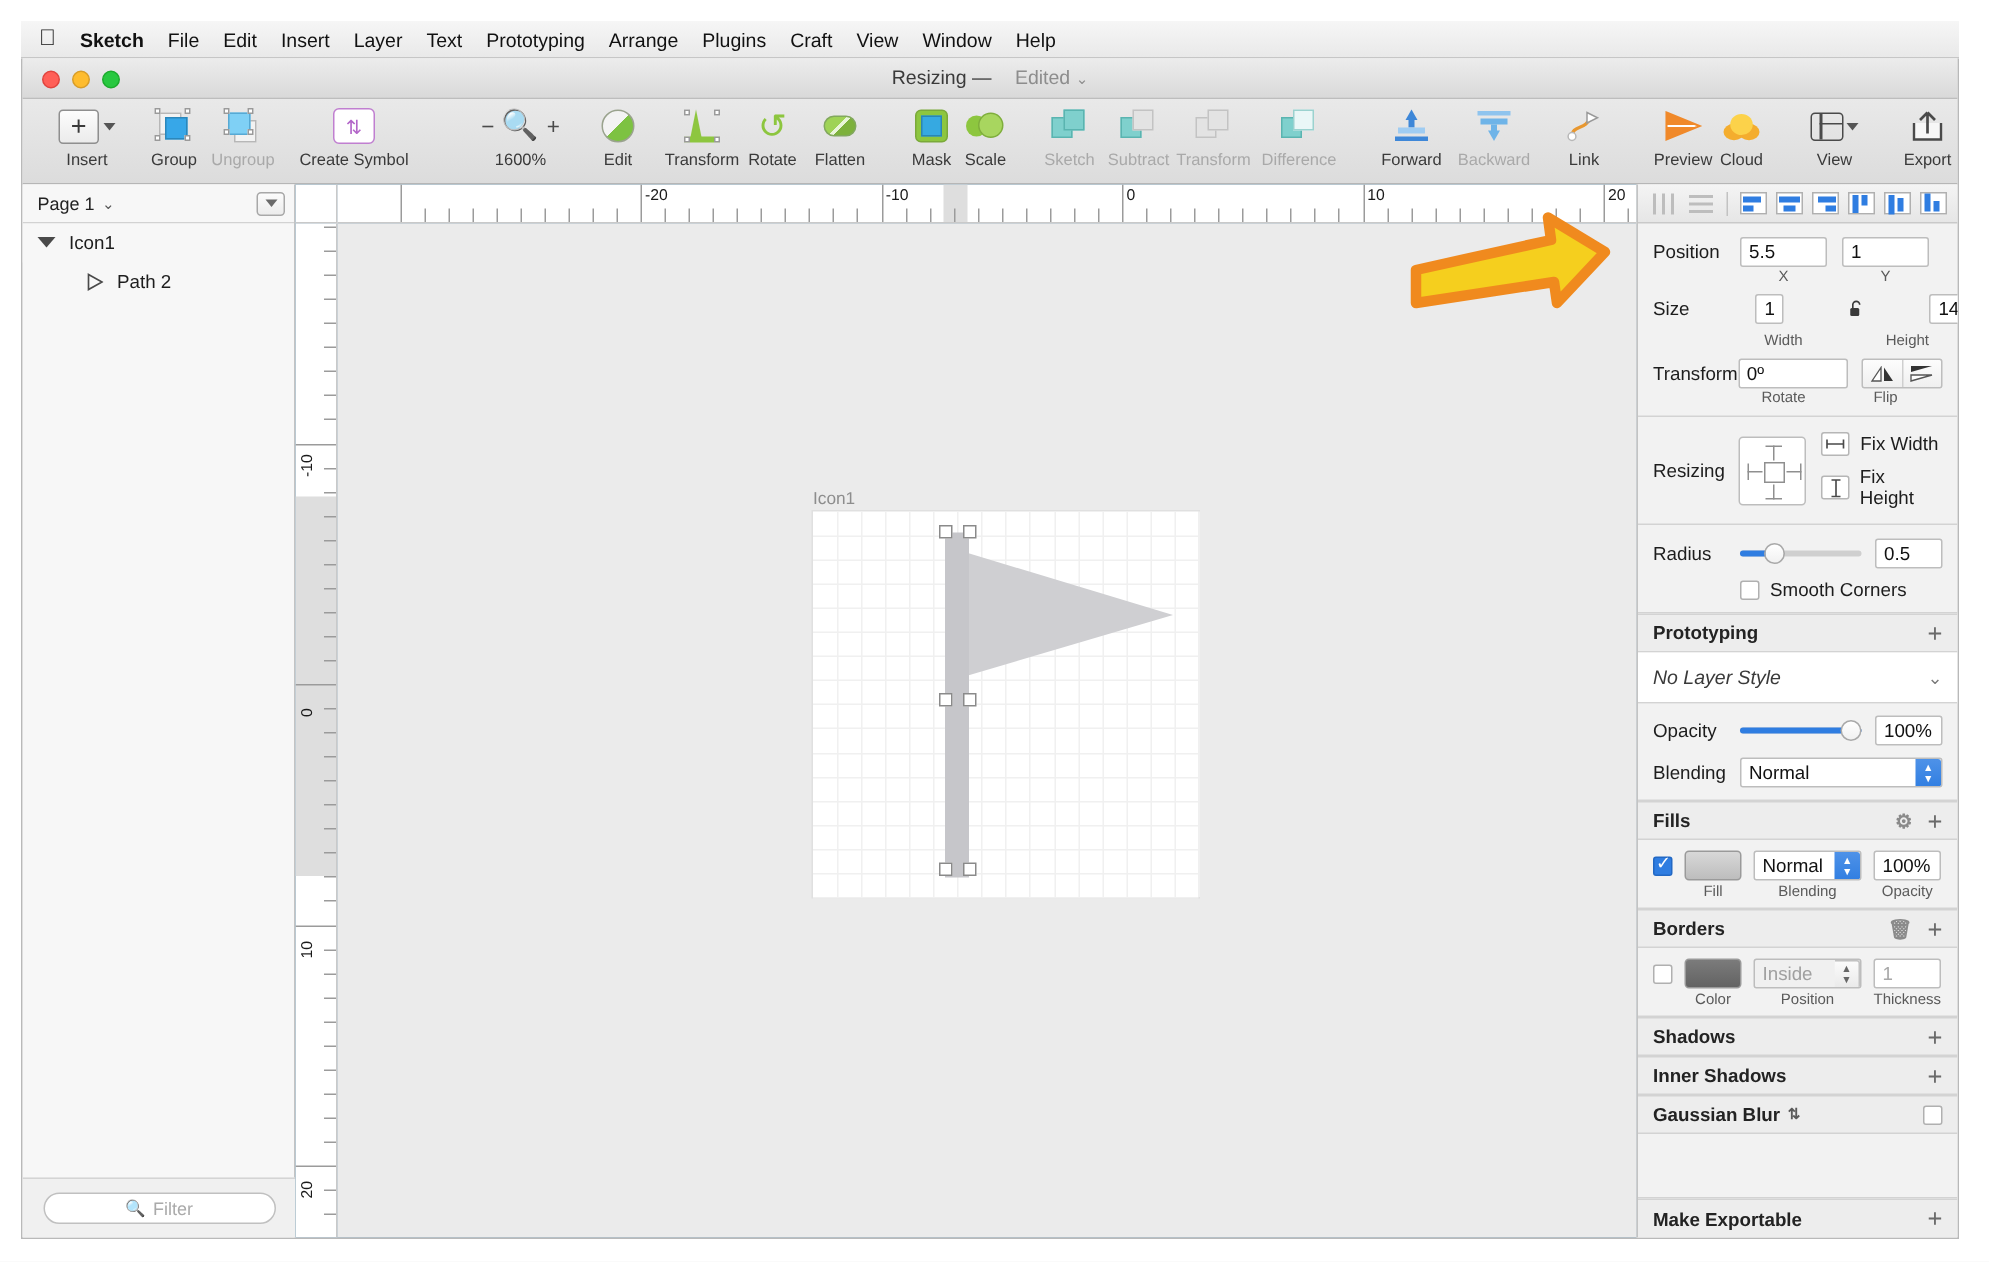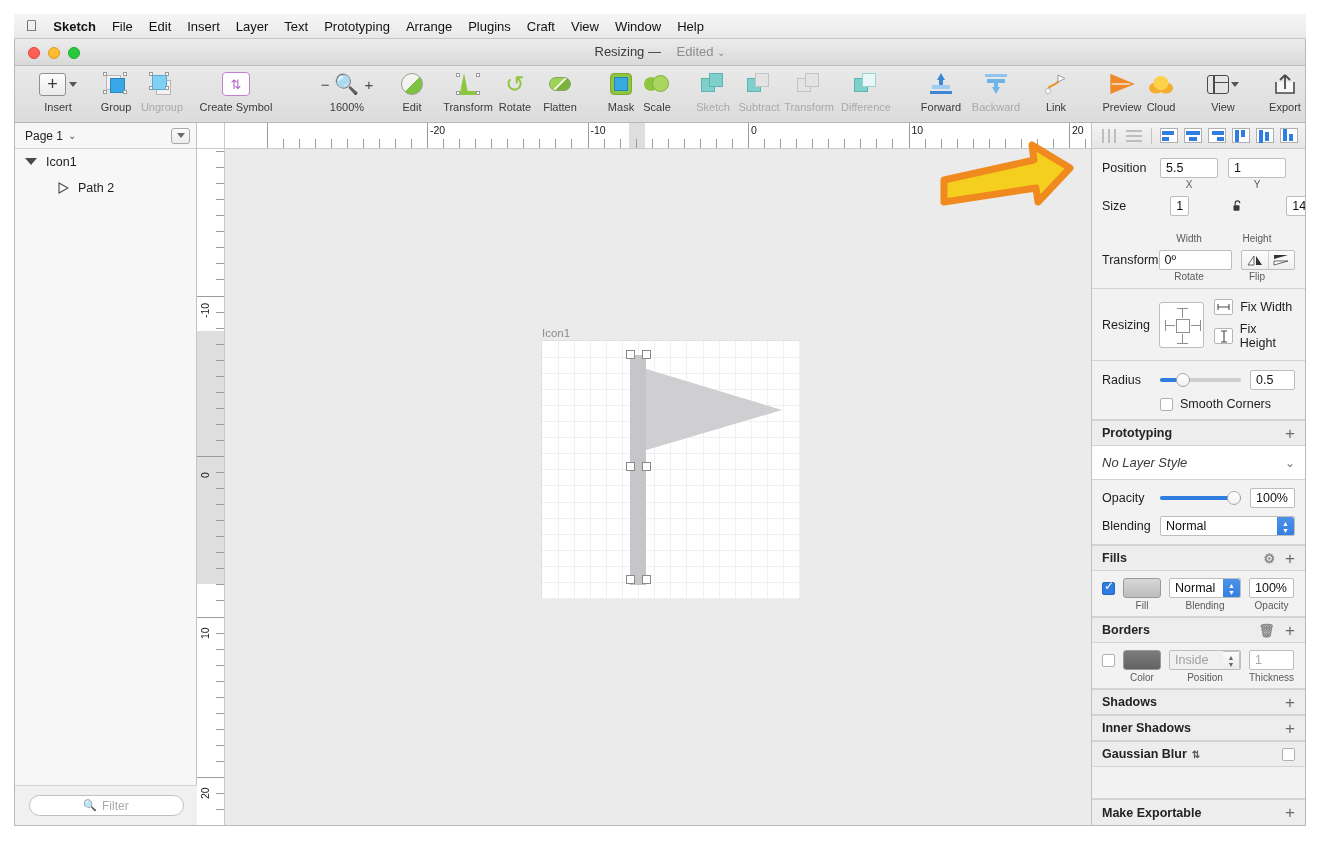--- a/index.html
+++ b/index.html
@@ -763,36 +763,36 @@
           <div style="width:10px;"></div>
           <div class="field" style="width:58px;">1</div>
         </div>
         <div class="row" style="margin-bottom:6px;">
           <div style="width:58px;"></div>
           <div class="sublab" style="width:58px;">X</div>
           <div style="width:10px;"></div>
           <div class="sublab" style="width:58px;">Y</div>
         </div>
 
-        <div class="row" style="margin-bottom:17px;gap:44px;">
+        <div class="row" style="margin-bottom:6px;gap:44px;">
           <div class="rlab">Size</div>
           <div class="field" style="width:58px;">1</div>
           <div style="width:10px;display:flex;justify-content:center;">
             <svg width="9" height="12" viewBox="0 0 9 12">
                 <path d="M2.2 5.5 V3.2 a2.3 2.3 0 0 1 4.6 0" fill="none" stroke="#3a3a3a" stroke-width="1.1"></path>
                 <rect x="0.5" y="5.3" width="6" height="5.4" rx="1" fill="#3a3a3a"></rect>
               </svg>
           </div>
           <div class="field" style="width:58px;">14</div>
         </div>
         <div class="row" style="margin-bottom:6px;">
           <div style="width:58px;"></div>
           <div class="sublab" style="width:58px;">Width</div>
           <div style="width:10px;"></div>
-          <div class="sublab" style="width:58px;">Height</div>
+          <div class="sublab" style="width:58px;text-align:right;">Height</div>
         </div>
 
         <div class="row" style="margin-bottom:1px;">
           <div class="rlab">Transform</div>
           <div class="field" style="width:78px;">0º</div>
           <div style="width:10px;"></div>
           <div style="display:flex;width:58px;height:20px;border:1px solid #bdbdbd;border-radius:2px;background:linear-gradient(#fdfdfd,#efefef);overflow:hidden;">
             <div style="flex:1;display:flex;align-items:center;justify-content:center;border-right:1px solid #cfcfcf;">
               <svg width="16" height="11" viewBox="0 0 16 11">
                   <path d="M7 1 L1 10 L7 10 Z" fill="#fff" stroke="#555" stroke-width="0.9"></path>

